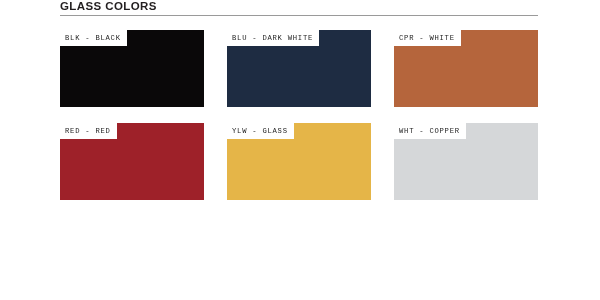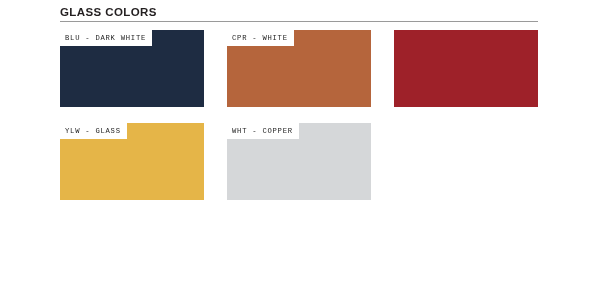--- a/index.html
+++ b/index.html
@@ -29,21 +29,21 @@
     top: 0px;
     width: 478px;
   }
   .heading-title {
     font-family: "Liberation Sans", sans-serif;
     font-size: 11.5px;
     font-weight: 700;
     letter-spacing: 0.4px;
     color: #231f20;
     line-height: 13px;
-    padding-top: 6px;
+    padding-top: 0;
     white-space: nowrap;
   }
   .heading-rule {
     margin-top: 2px;
     border-bottom: 1px solid #9a9a9a;
     width: 100%;
     height: 0;
   }
 
   
@@ -101,39 +101,48 @@
 
 <div class="page">
 
   <div class="heading-block">
     <div class="heading-title">GLASS COLORS</div>
     <div class="heading-rule" style="border-bottom-color: rgb(154, 154, 154);"></div>
   </div>
 
   <div class="swatch-grid">
 
+    <div class="swatch-cell">
+      <div class="swatch-color" style="background: rgb(10, 8, 9);"></div>
+      <div class="swatch-label">
+        <span class="swatch-label-text">BLK - BLACK</span>
+      </div>
+    </div>
 
     <div class="swatch-cell">
       <div class="swatch-color" style="background: rgb(30, 44, 66);"></div>
       <div class="swatch-label">
         <span class="swatch-label-text">BLU - DARK WHITE</span>
       </div>
     </div>
 
     <div class="swatch-cell">
       <div class="swatch-color" style="background: rgb(181, 101, 60);"></div>
       <div class="swatch-label">
         <span class="swatch-label-text">CPR - WHITE</span>
       </div>
     </div>
 
 
 
     <div class="swatch-cell">
       <div class="swatch-color" style="background: rgb(158, 33, 41);"></div>
+      <div class="swatch-label">
+        <span class="swatch-label-text">RED - RED</span>
+      </div>
     </div>
 
     <div class="swatch-cell">
       <div class="swatch-color" style="background: rgb(229, 181, 72);"></div>
       <div class="swatch-label">
         <span class="swatch-label-text">YLW - GLASS</span>
       </div>
     </div>
 
     <div class="swatch-cell">

